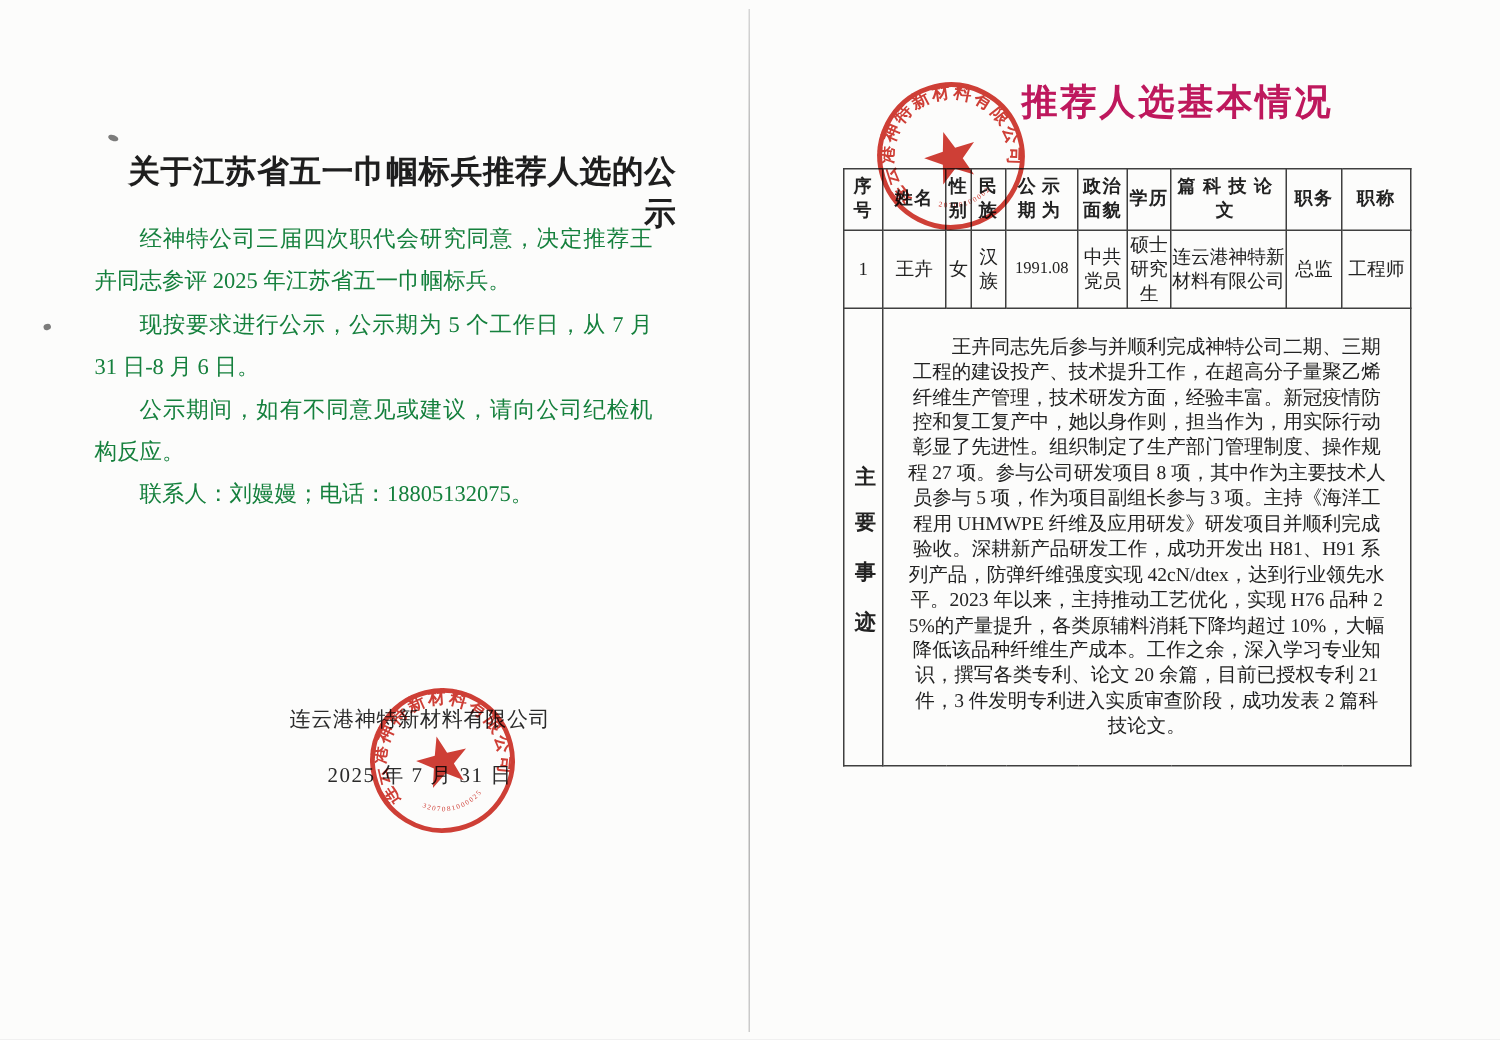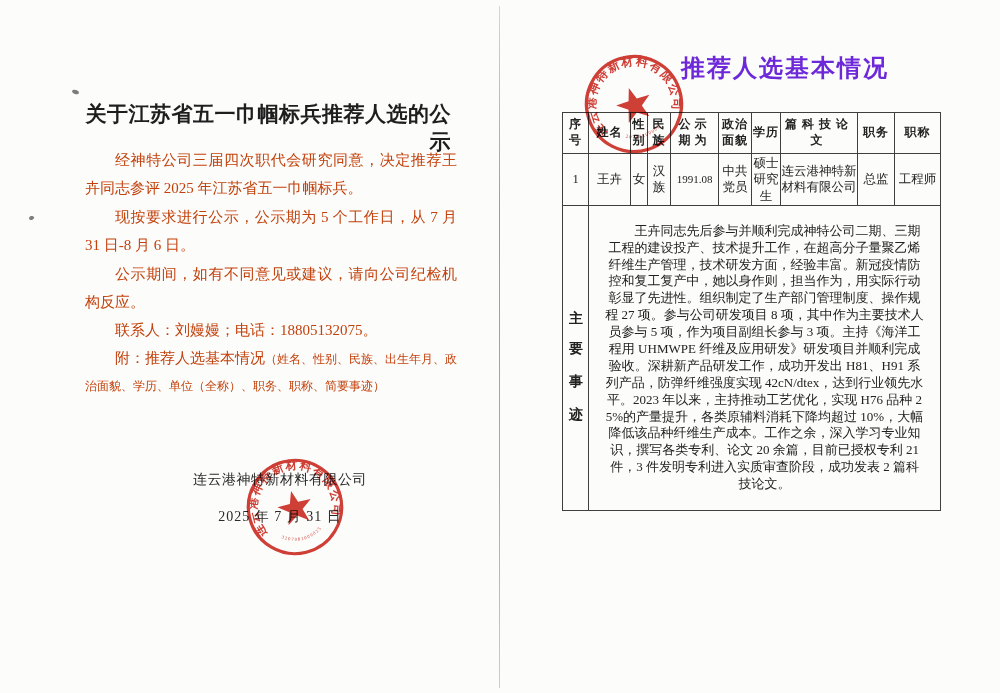--- a/index.html
+++ b/index.html
@@ -14,34 +14,34 @@
     background:linear-gradient(#cfcfcf 0%, #8a8a8a 30%, #9a9a9a 70%, #c4c4c4 100%);
     opacity:.85;
   }
   
   .announce-title{
     position:absolute;left:63px;top:84px;width:372px;margin:16px;
     text-align:right;font-size:21px;font-weight:700;letter-spacing:.5px;color:#1e1e1e;
   }
   .announce-body{
     position:absolute;left:63px;top:146px;width:372px;
-    font-size:15px;line-height:28.4px;text-align:justify;color:#c2410c;margin-left:22px;
+    font-size:15px;line-height:28.4px;text-align:justify;color:#15803d;
   }
   .announce-body p{margin:0;text-indent:2em;}
   .attachment{margin-top:38px;line-height:26px;}
   .attachment .note{font-size:12px;}
   .signature{
     position:absolute;left:193px;top:471px;width:174px;text-align:center;
     font-size:14px;letter-spacing:.5px;color:#2a2a2a;
   }
   .signature .date{margin-top:19px;font-size:14px;letter-spacing:1px;}
   
   .form-title{
     position:absolute;left:596px;top:52px;width:378px;margin:0;
-    text-align:center;font-size:24px;font-weight:700;letter-spacing:2px;color:#6d28d9;
+    text-align:center;font-size:24px;font-weight:700;letter-spacing:2px;color:#be185d;
   }
   table.info{
     position:absolute;left:562px;top:112px;width:378px;height:311px;
     border-collapse:collapse;table-layout:fixed;padding-left:28px;
   }
   table.info th,table.info td{
     border:1px solid #3f3f3f;text-align:center;vertical-align:middle;
     font-weight:400;color:#222;padding:1px 0;line-height:1.3;
     word-break:break-all;
   }
@@ -80,21 +80,20 @@
   <div class="fold-line"></div>
 
   <section>
     <h1 class="announce-title">关于江苏省五一巾帼标兵推荐人选的公示</h1>
 
     <div class="announce-body">
       <p>经神特公司三届四次职代会研究同意，决定推荐王卉同志参评 2025 年江苏省五一巾帼标兵。</p>
       <p>现按要求进行公示，公示期为 5 个工作日，从 7 月 31 日-8 月 6 日。</p>
       <p>公示期间，如有不同意见或建议，请向公司纪检机构反应。</p>
       <p>联系人：刘嫚嫚；电话：18805132075。</p>
-      <p class="attachment"><span>附：推荐人选基本情况</span><span class="note">（姓名、性别、民族、出生年月、政治面貌、学历、单位（全称）、职务、职称、简要事迹）</span></p>
     </div>
 
     <div class="signature">
       <div>连云港神特新材料有限公司</div>
       <div class="date">2025 年 7 月 31 日</div>
     </div>
 
     <svg class="stamp stamp-left" viewBox="0 0 200 200">
       <g transform="rotate(-14 100 100)">
         <circle cx="100" cy="100" r="88" fill="none" stroke="#c5261d" stroke-width="6"></circle>

